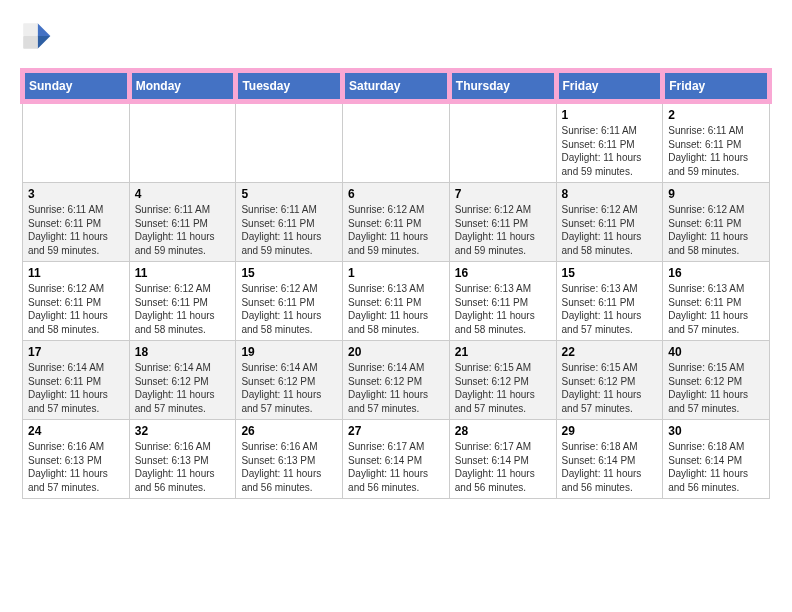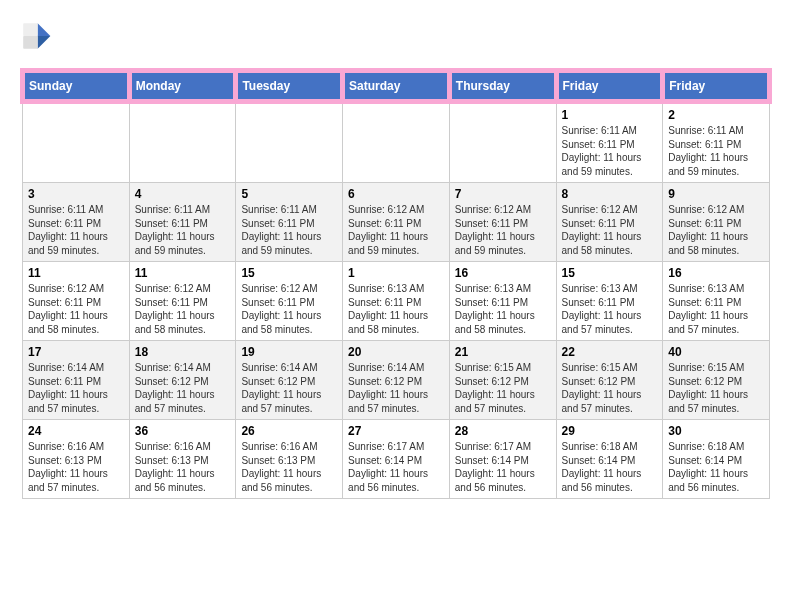--- a/index.html
+++ b/index.html
@@ -303,21 +303,21 @@
       </tr>
       <tr>
         <td>
           <span class="day-number">24</span>
           <div class="day-info" style="white-space: pre-line;">Sunrise: 6:16 AM
 Sunset: 6:13 PM
 Daylight: 11 hours
 and 57 minutes.</div>
         </td>
         <td>
-          <span class="day-number">36</span>
+          <span class="day-number">32</span>
           <div class="day-info" style="white-space: pre-line;">Sunrise: 6:16 AM
 Sunset: 6:13 PM
 Daylight: 11 hours
 and 56 minutes.</div>
         </td>
         <td>
           <span class="day-number">26</span>
           <div class="day-info" style="white-space: pre-line;">Sunrise: 6:16 AM
 Sunset: 6:13 PM
 Daylight: 11 hours

